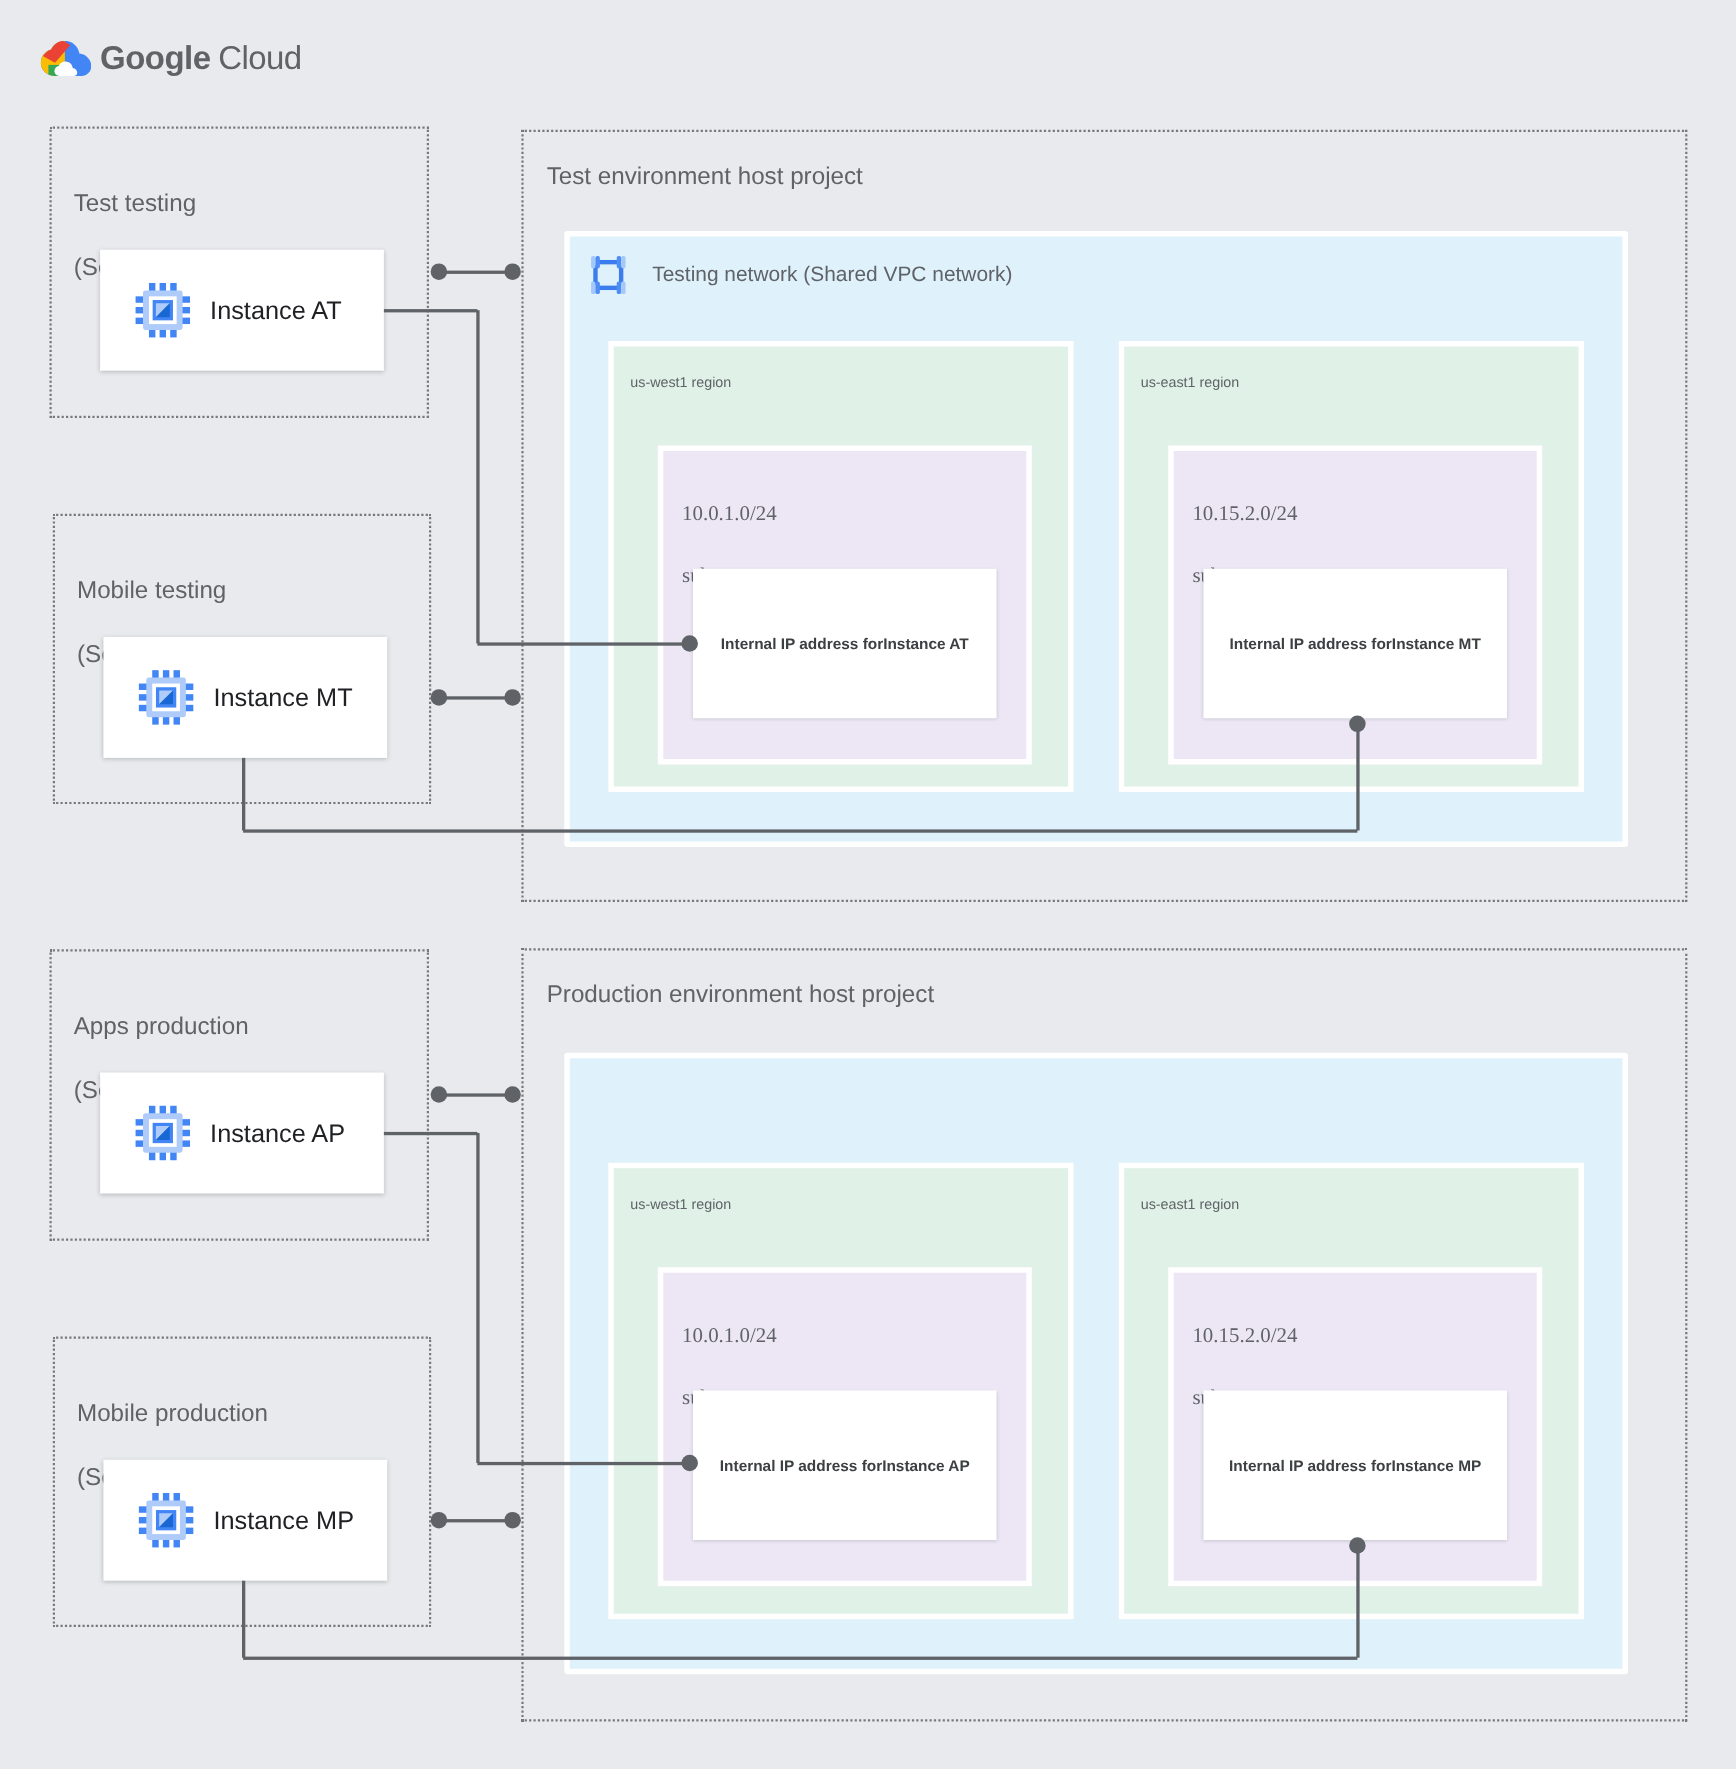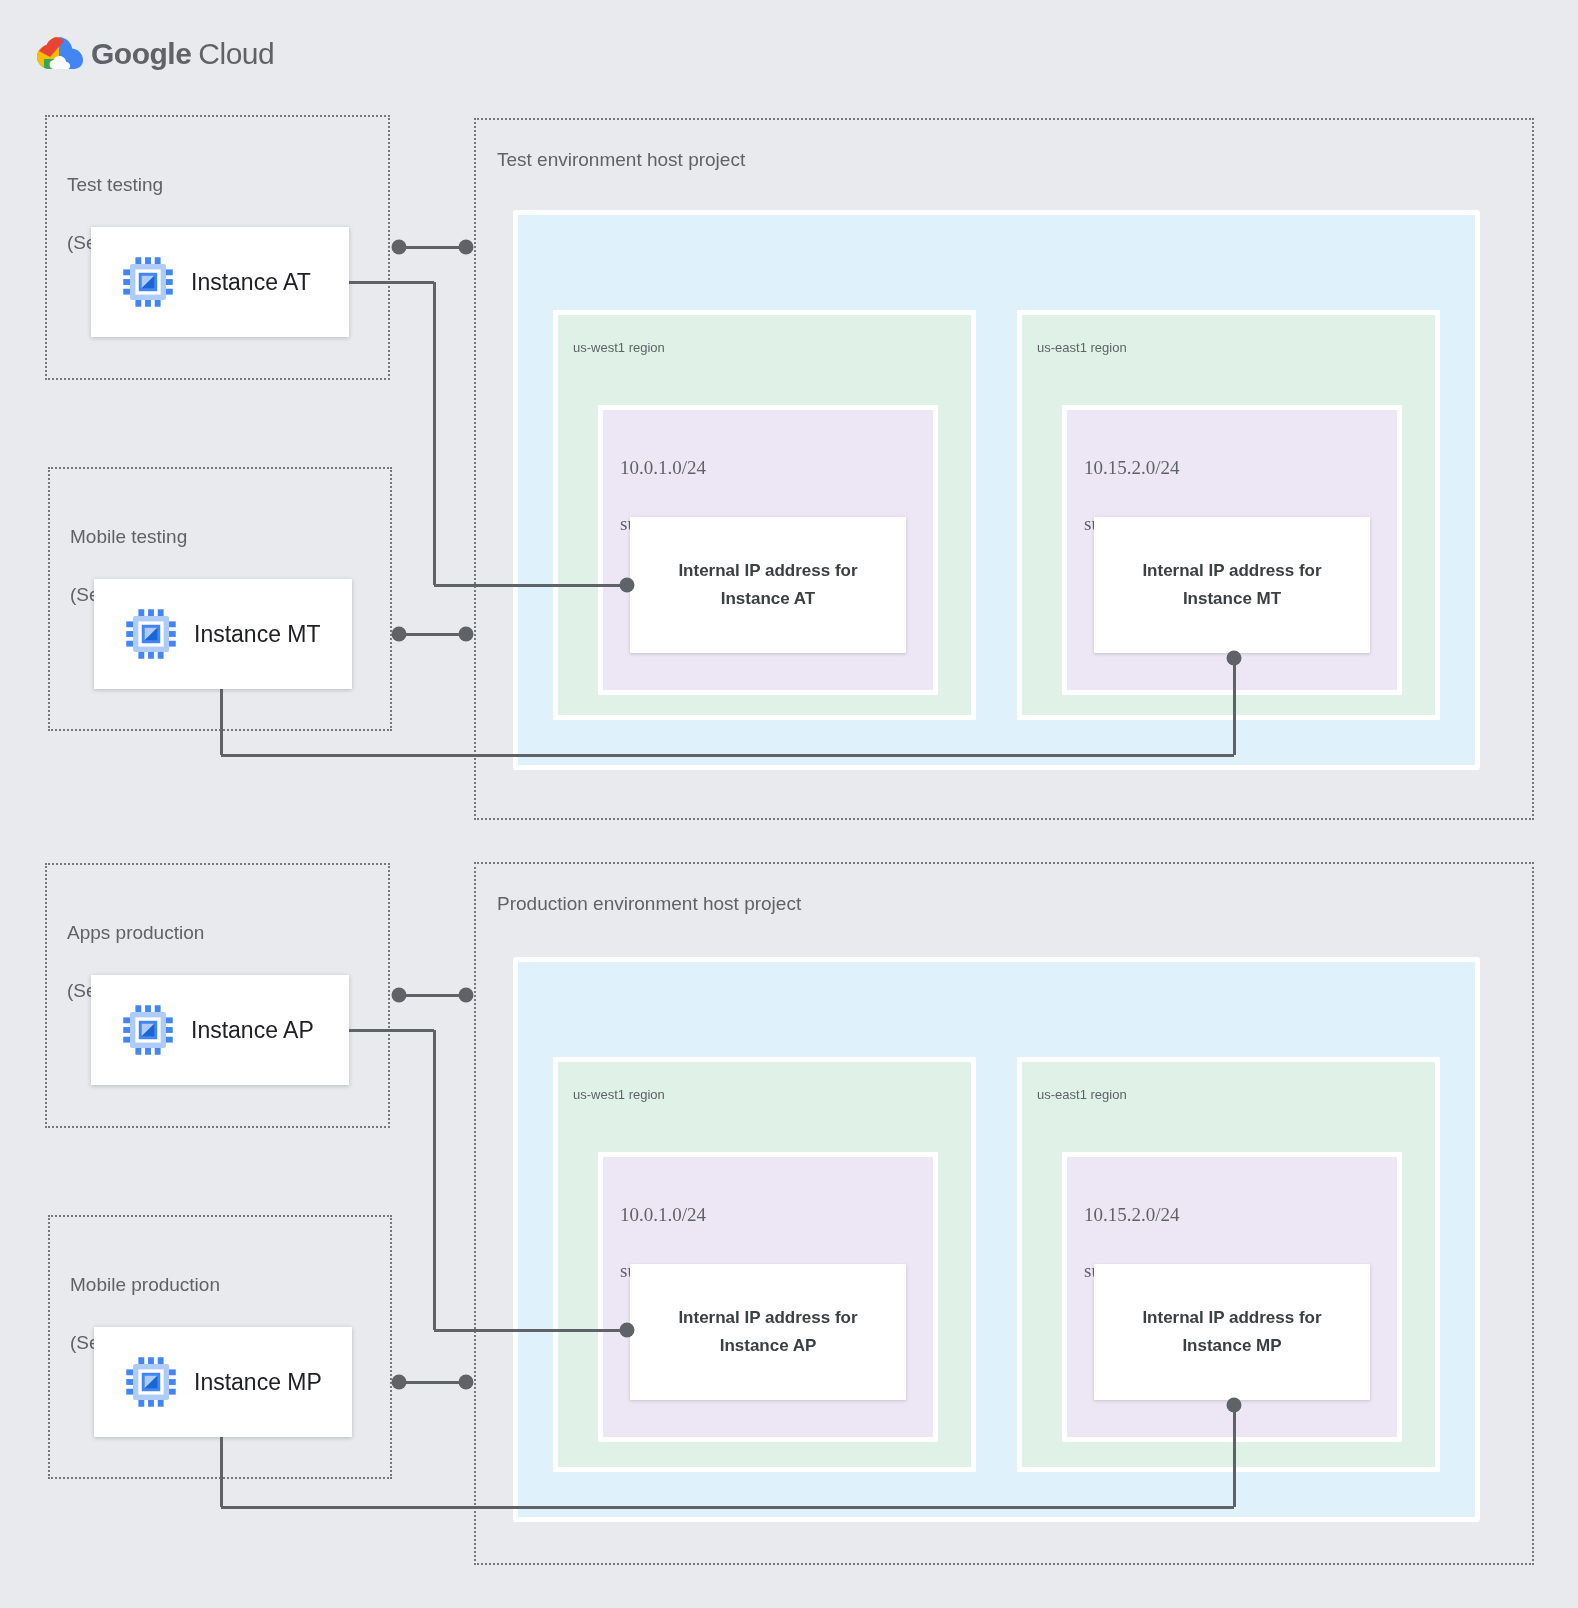--- a/index.html
+++ b/index.html
@@ -14,41 +14,41 @@
     font-family:"Liberation Sans", sans-serif; overflow:hidden;
   }
   
   .logo { position:absolute; left:35px; top:36px; display:flex; align-items:center; gap:8px; }
   .logo svg { width:48px; height:36px; }
   .logo-text { font-size:30px; color:#5F6368; letter-spacing:-0.5px; }
   .logo-text .brand { font-weight:600; }
   .logo-text .product { font-weight:400; margin-left:7px; }
   
   .dashed-box { position:absolute; border:2px dotted var(--dashed_border); }
-  .box-label { position:absolute; font-size:19px; line-height:29px; color:var(--label_text); white-space:pre-line; }
+  .box-label { position:absolute; font-size:22px; line-height:29px; color:var(--label_text); white-space:pre-line; }
   .instance-card {
     position:absolute; width:258px; height:110px; background:#fff;
     box-shadow:0 1px 4px rgba(60,64,67,.28); display:flex; align-items:center;
     padding-left:30px; gap:16px;
   }
   .instance-card svg { width:54px; height:54px; flex:0 0 auto; }
   .instance-label { font-size:23px; color:var(--instance_text); }
   .network-box { position:absolute; background:var(--network_fill); border:5px solid #fff; border-radius:3px; }
   .network-head { position:absolute; left:15px; top:15px; display:flex; align-items:center; gap:20px; }
   .network-head svg { width:40px; height:40px; }
   .network-label { font-size:19px; color:var(--label_text); }
   .region-box { position:absolute; background:var(--region_fill); border:5px solid #fff; }
   .region-label { position:absolute; left:15px; top:25px; font-size:13px; color:var(--label_text);text-align:right; }
   .subnet-box { position:absolute; left:40px; top:90px; width:340px; height:290px; background:var(--subnet_fill); border:5px solid #fff; }
   .subnet-label { position:absolute; left:17px; top:16px; font-size:19px; line-height:28px; color:var(--label_text); white-space:pre-line;font-family:Liberation Serif, serif; }
   .ip-card {
     position:absolute; left:27px; top:107px; width:276px; height:136px; background:#fff;
-    box-shadow:0 1px 3px rgba(60,64,67,.22); display:flex; flex-direction:column;
+    box-shadow:0 1px 3px rgba(60,64,67,.22); display:flex; 
     justify-content:center; align-items:center; text-align:center;
-    font-size:17px; line-height:28px; font-weight:bold; color:var(--card_title_text);
+    font-size:14px; line-height:28px; font-weight:bold; color:var(--card_title_text);
   }
   
   .h-line, .v-line { position:absolute; background:var(--connector); z-index:5; }
   .h-line { height:3px; }
   .v-line { width:3px; }
   .dot { position:absolute; width:15px; height:15px; border-radius:50%; background:var(--connector); transform:translate(-50%,-50%); z-index:6; }
 </style>
 </head>
 <body>
 
@@ -145,20 +145,26 @@
           <use href="#gce-icon"></use>
         </svg>
       <span class="instance-label">Instance MT</span>
     </div>
   </div>
 
   <div class="dashed-box" style="left:474px;top:118px;width:1060px;height:702px;">
     <div class="box-label" style="left:21px;top:25px;">Test environment host project</div>
 
     <div class="network-box" style="left:37px;top:90px;width:967px;height:560px;">
+      <div class="network-head">
+        <svg viewBox="0 0 24 24">
+            <use href="#vpc-icon"></use>
+          </svg>
+        <span class="network-label">Testing network (Shared VPC network)</span>
+      </div>
 
       <div class="region-box" style="left:35px;top:95px;width:423px;height:410px;">
         <div class="region-label">us-west1 region</div>
         <div class="subnet-box">
           <div class="subnet-label">
             <span>10.0.1.0/24</span><br>
             <span>subnet</span>
           </div>
           <div class="ip-card">
             <span>Internal IP address for</span>

